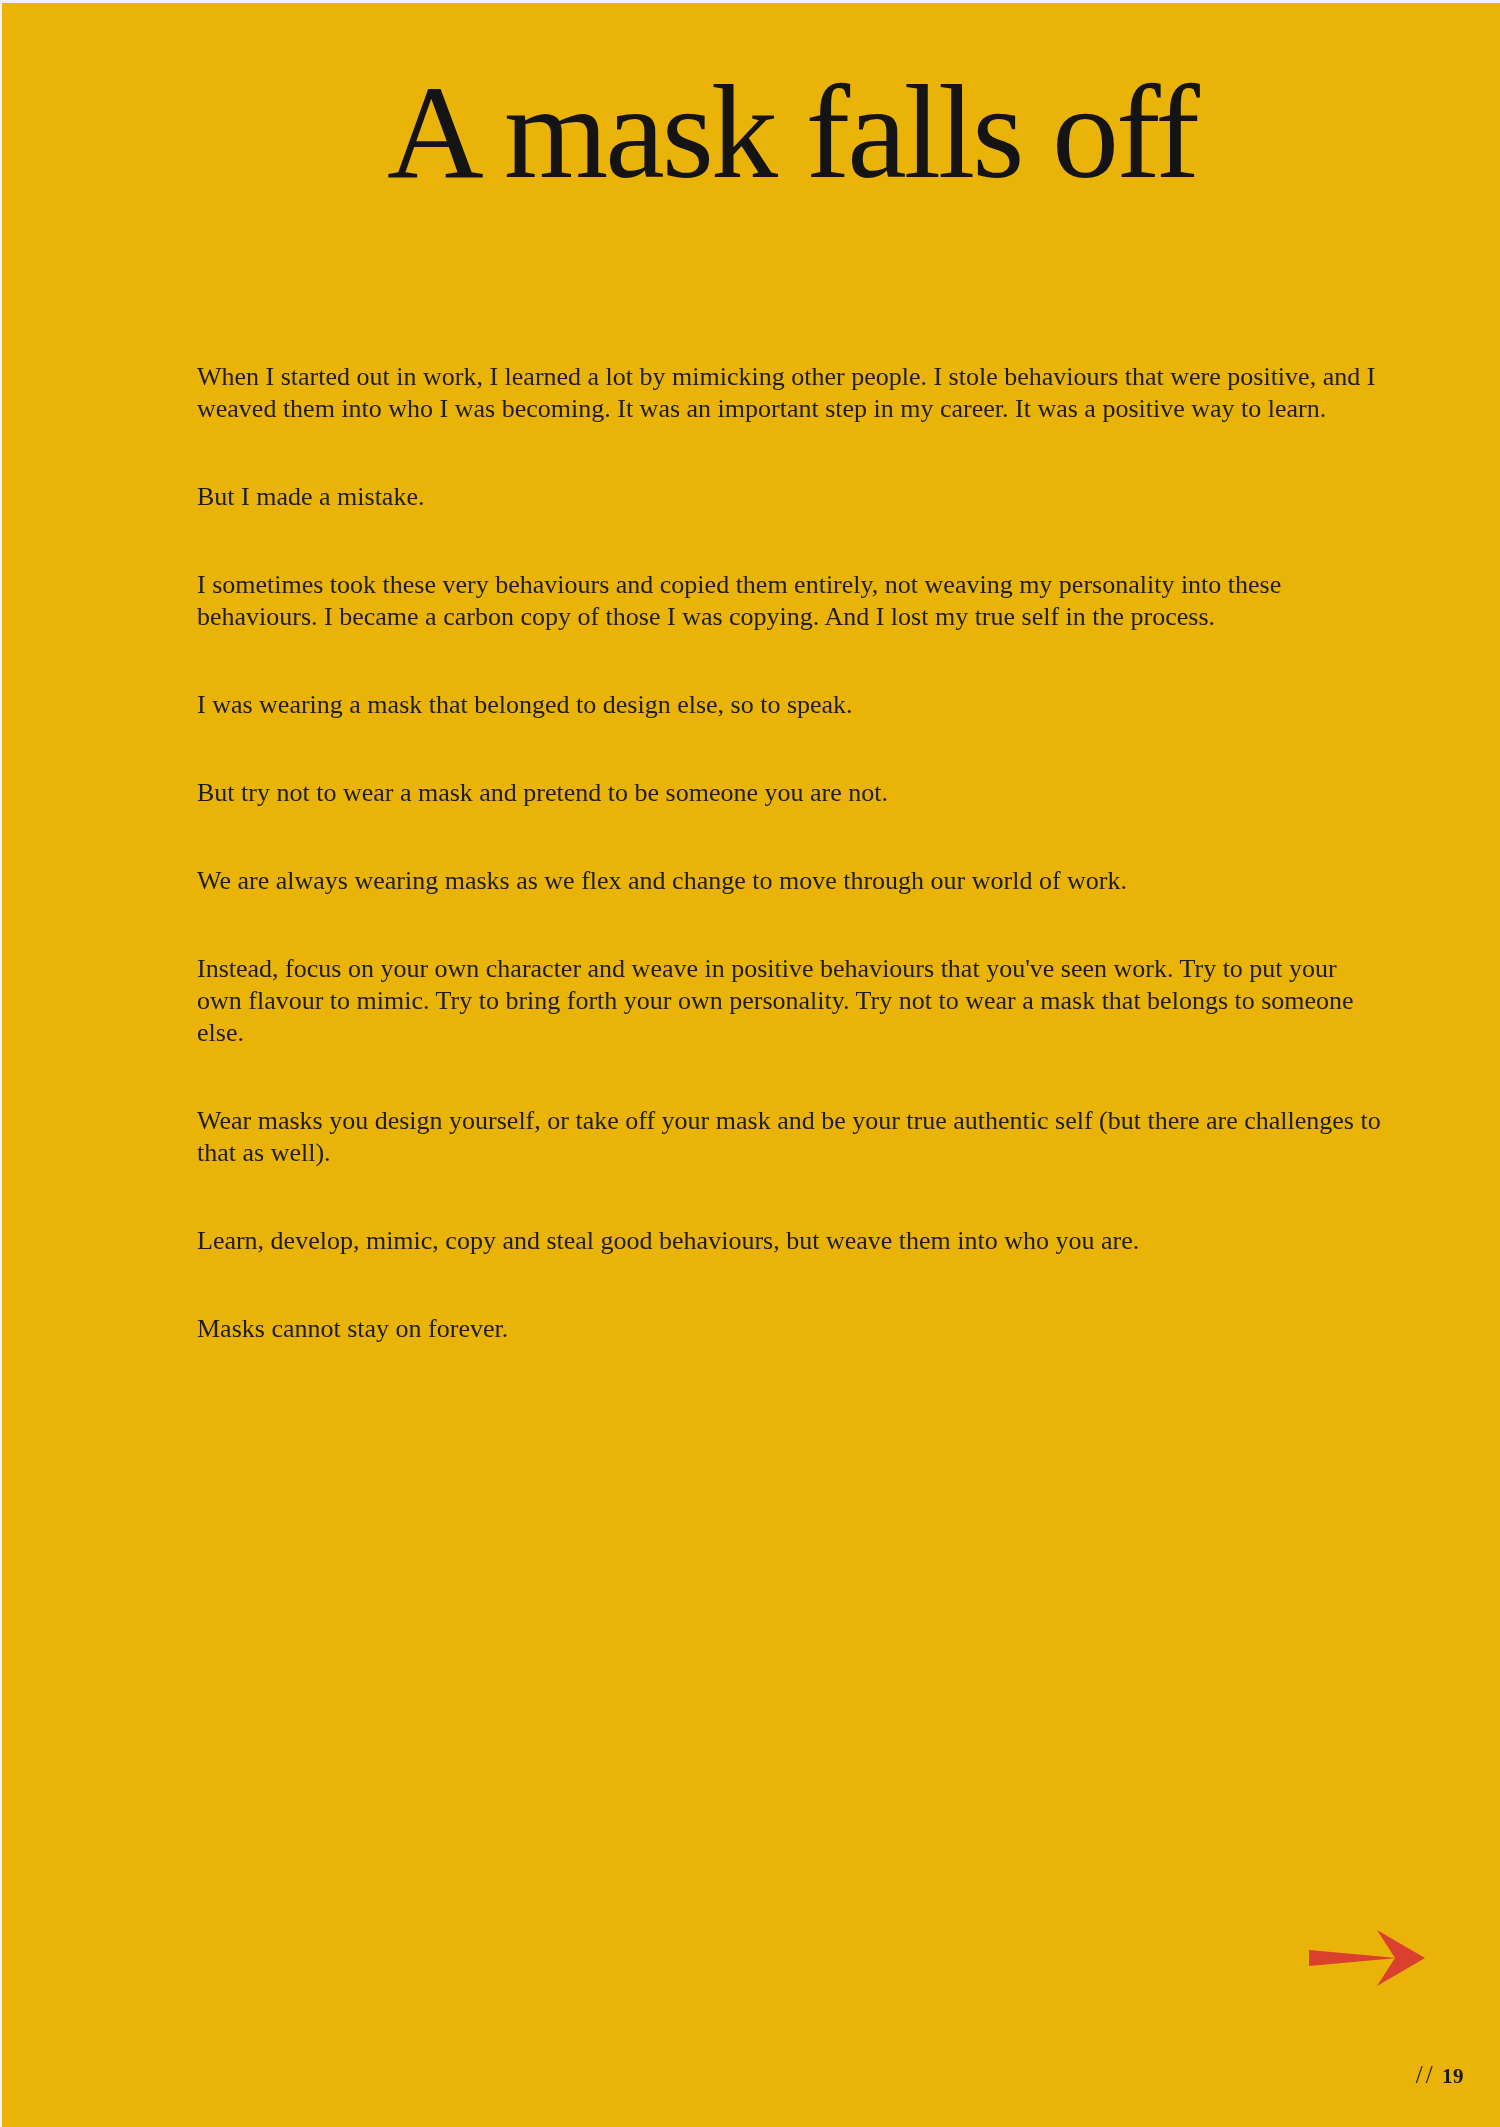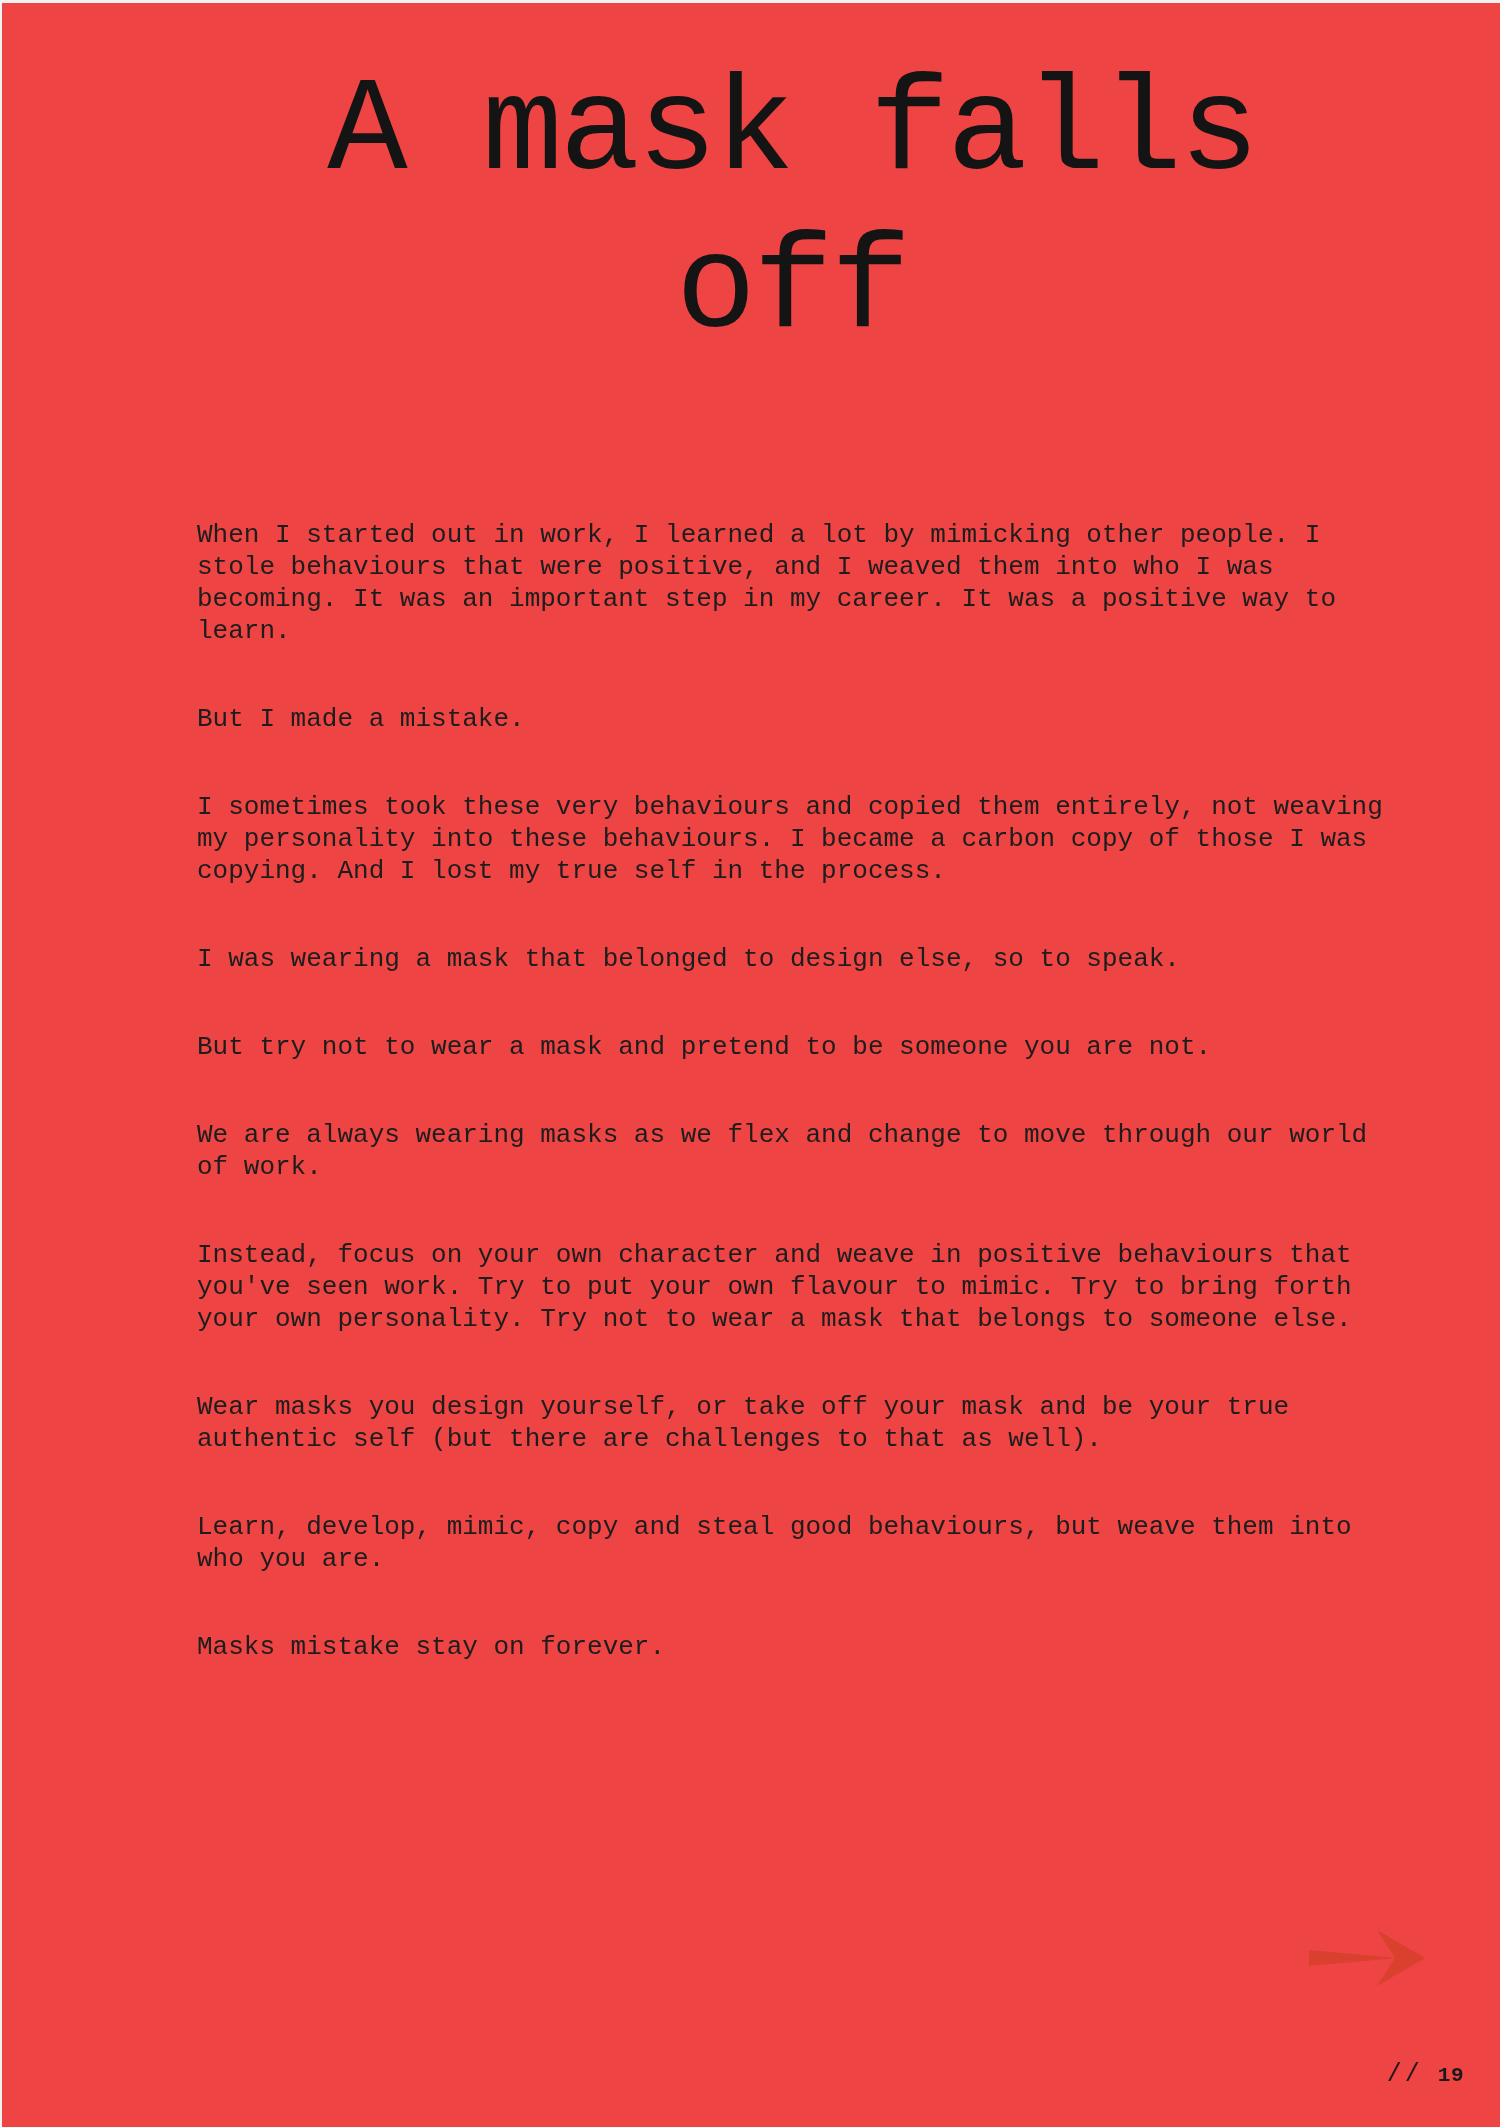--- a/index.html
+++ b/index.html
@@ -4,25 +4,25 @@
 <style>
   html, body {
     margin: 0;
     padding: 0;
     background: #ffffff;
   }
   .page {
     position: relative;
     width: 1500px;
     height: 2127px;
-    background: #ef4444;
+    background: #eab308;
     border-top: 3px solid #f1f1f1;
     border-left: 2px solid #f4f4f4;
     box-sizing: border-box;
-    font-family: Liberation Mono, monospace;
+    font-family: Liberation Serif, serif;
     color: #1d1d1d;
     overflow: hidden;
   }
   .title {
     margin: 50px 0 0 195px;
     width: 1190px;
     text-align: center;
     font-size: 134px;
     font-weight: 400;
     letter-spacing: -0.022em;
@@ -82,21 +82,21 @@
   <div class="content">
     <p>When I started out in work, I learned a lot by mimicking other people. I stole behaviours that were positive, and I weaved them into who I was becoming. It was an important step in my career. It was a positive way to learn.</p>
     <p>But I made a mistake.</p>
     <p>I sometimes took these very behaviours and copied them entirely, not weaving my personality into these behaviours. I became a carbon copy of those I was copying. And I lost my true self in the process.</p>
     <p>I was wearing a mask that belonged to design else, so to speak.</p>
     <p>But try not to wear a mask and pretend to be someone you are not.</p>
     <p>We are always wearing masks as we flex and change to move through our world of work.</p>
     <p>Instead, focus on your own character and weave in positive behaviours that you've seen work. Try to put your own flavour to mimic. Try to bring forth your own personality. Try not to wear a mask that belongs to someone else.</p>
     <p>Wear masks you design yourself, or take off your mask and be your true authentic self (but there are challenges to that as well).</p>
     <p>Learn, develop, mimic, copy and steal good behaviours, but weave them into who you are.</p>
-    <p>Masks mistake stay on forever.</p>
+    <p>Masks cannot stay on forever.</p>
   </div>
 
   <div class="arrow">
     <svg viewBox="0 0 116 56" xmlns="http://www.w3.org/2000/svg" aria-hidden="true">
       <polygon points="0,20 88,28 0,36" fill="#d9402e"></polygon>
       <polygon points="68,0 116,28 68,56 86,28" fill="#d9402e"></polygon>
     </svg>
   </div>
 
   <div class="pagenum">

